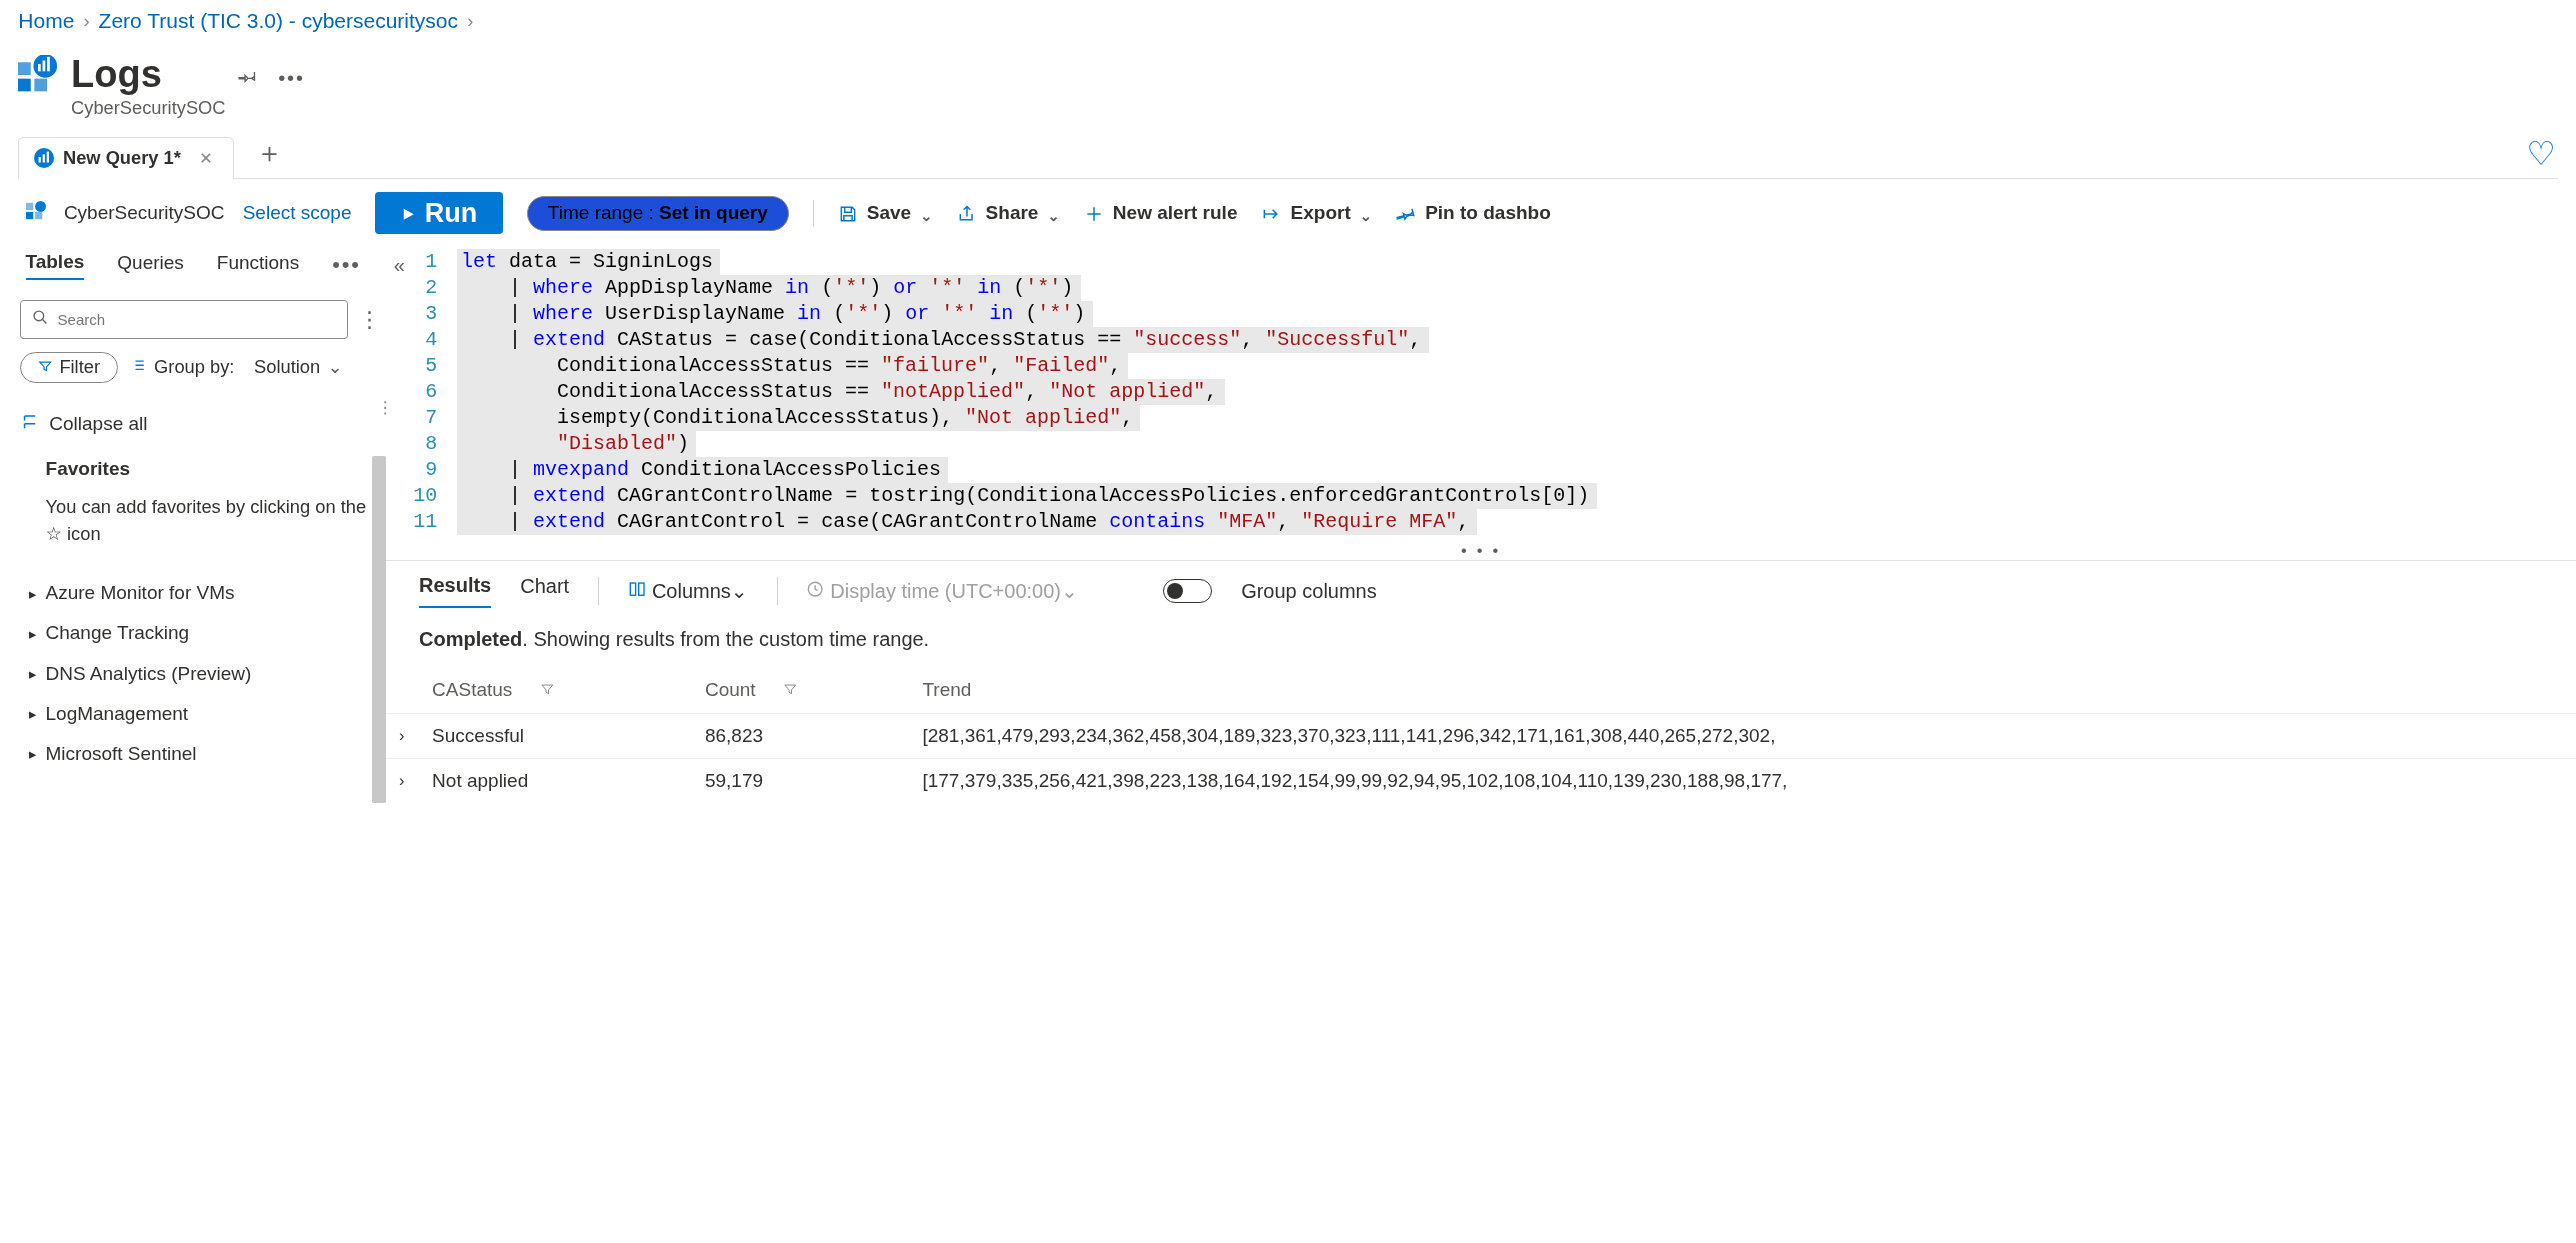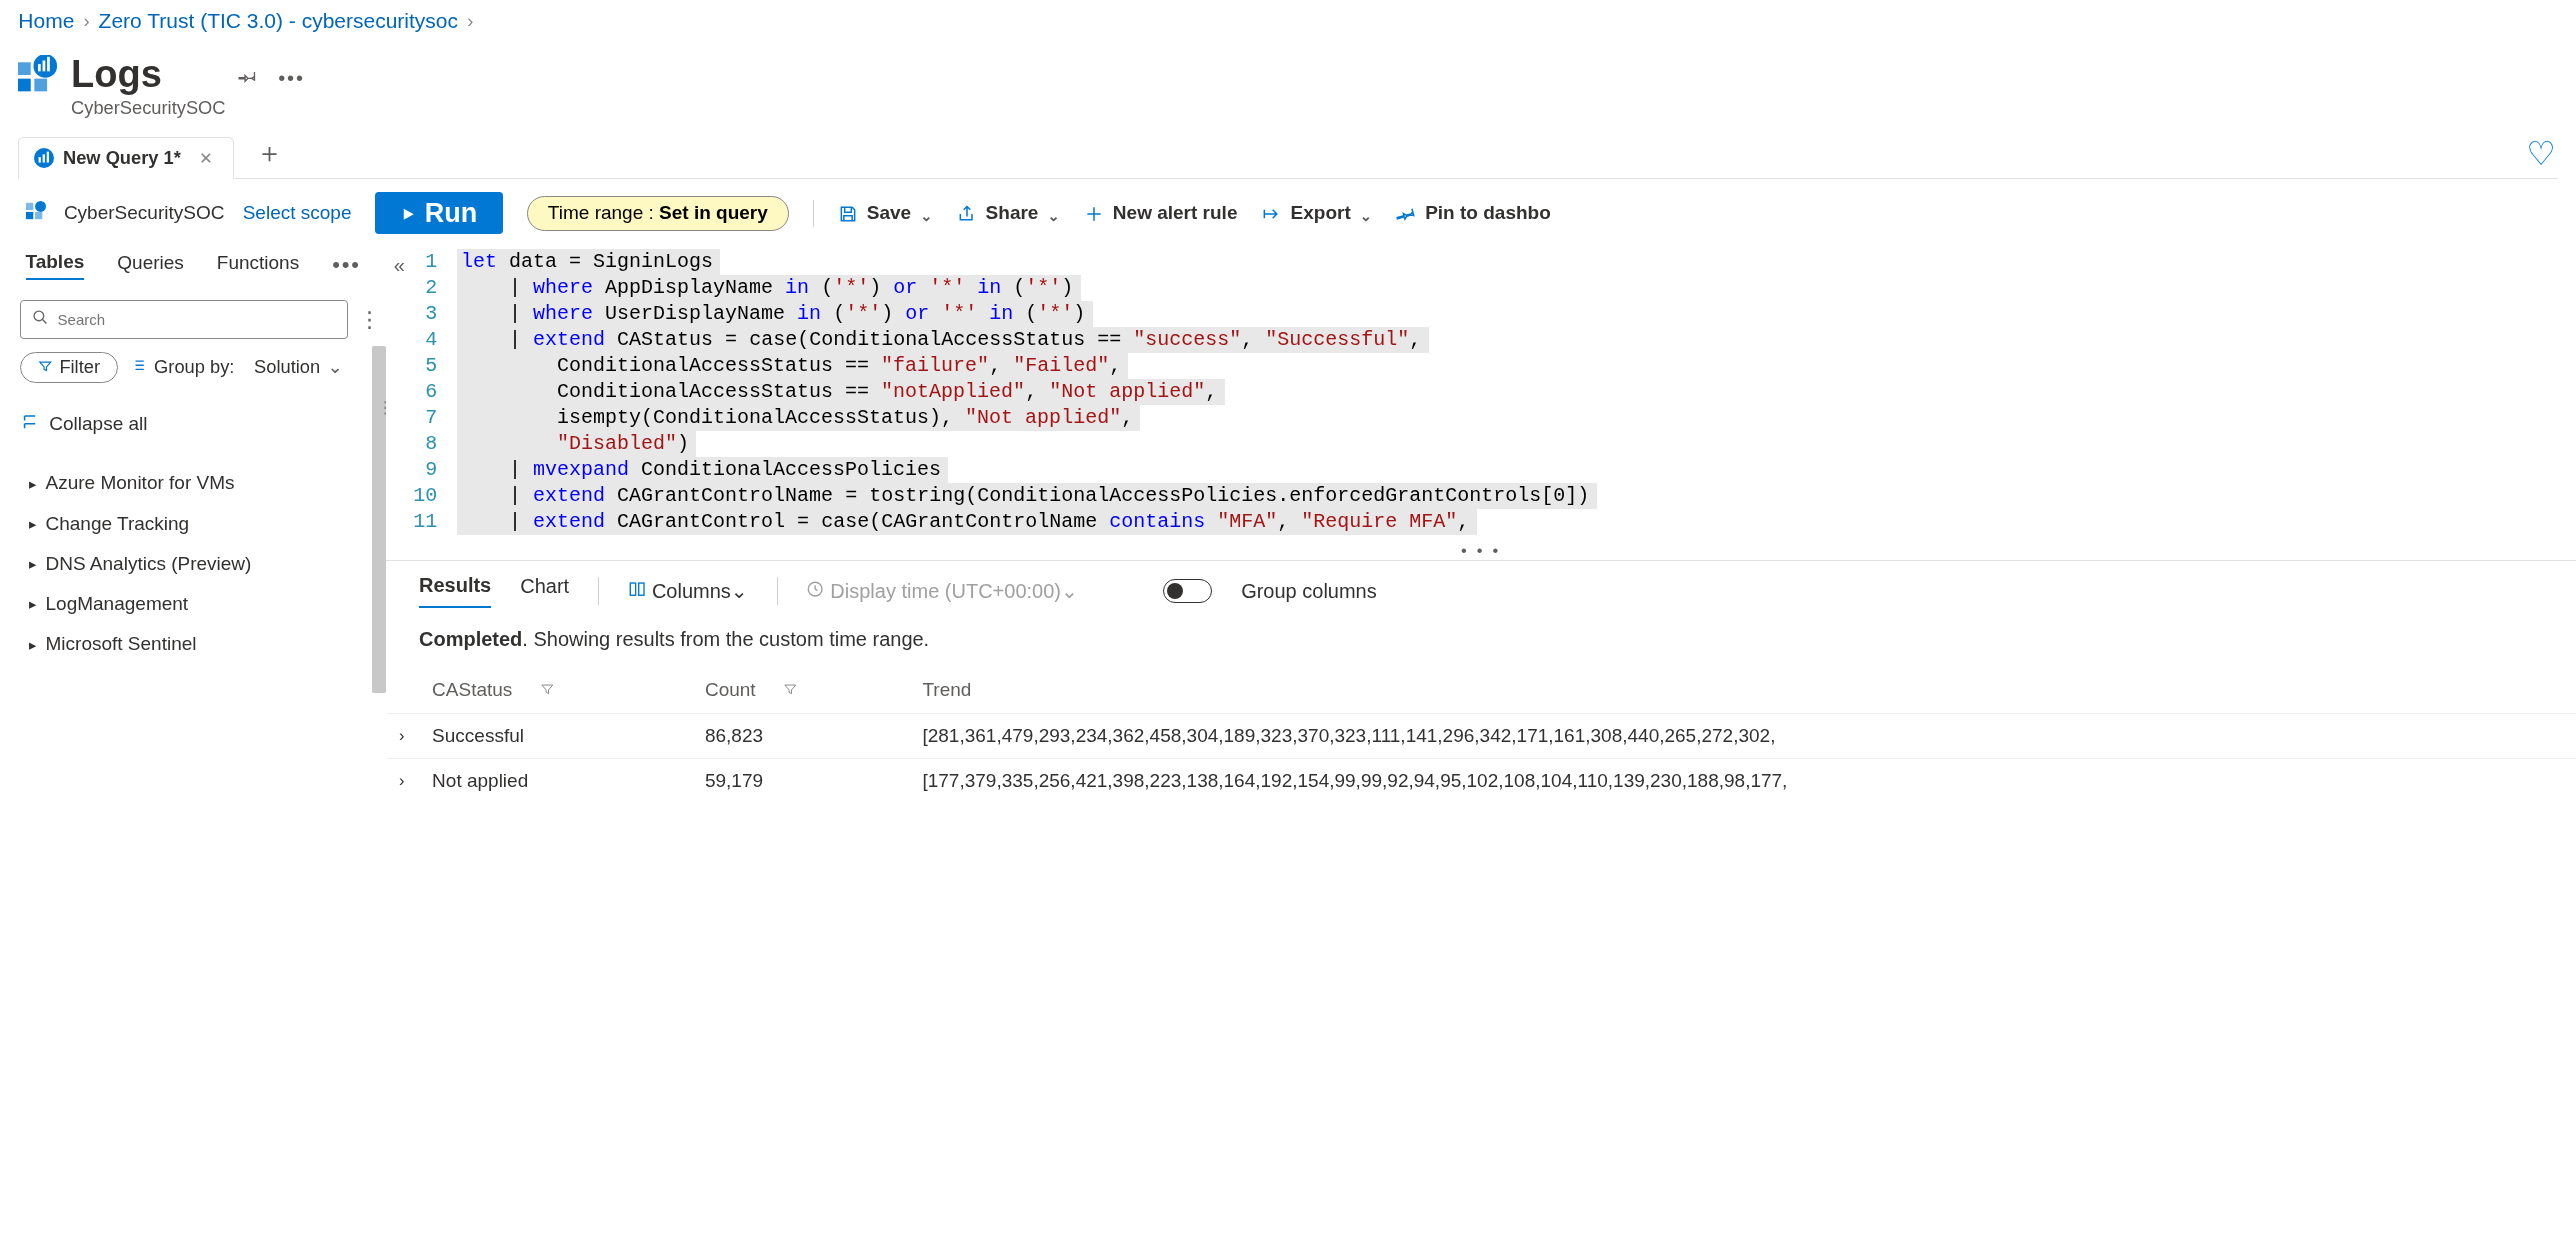--- a/index.html
+++ b/index.html
@@ -27,21 +27,21 @@
   .qtab .close { color: #888; font-size: 16.5px; margin-left: 9.1px; }
   .addtab { padding: 7.3px 12.8px; font-size: 27.4px; color: #605e5c; align-self: center; margin-left: 9.1px; }
   .heart { color: #0078d4; font-size: 33px; margin-right: 1.8px; align-self: center; }
 
   
   .toolbar { display: flex; align-items: center; gap: 24px; padding: 12.8px 20px 9.1px 25.6px; font-size: 19px; }
   .toolbar .scope { display: flex; align-items: center; gap: 18.3px; }
   .toolbar .scope-name { color: #323130; }
   .toolbar .scope-link { color: #0066b8; }
   .toolbar .run-btn { background: #0078d4; color: #fff; border: none; border-radius: 3.7px; padding: 5.5px 25.6px; font-size: 27px; font-weight: 600; display: flex; align-items: center; gap: 9.1px; }
-  .toolbar .pillbtn { border: 0.9px solid #8a8886; border-radius: 914px; padding: 5.5px 20px; font-size: 19px; background: #fef9c3; }
+  .toolbar .pillbtn { border: 0.9px solid #8a8886; border-radius: 914px; padding: 5.5px 20px; font-size: 19px; background: #1d4ed8; }
   .toolbar .pillbtn .bold { font-weight: 700; }
   .toolbar .divider { width: 0.9px; height: 27.4px; background: #d0d0d0; }
   .toolbar .tbtn { display: flex; align-items: flex-end; gap: 9.1px; color: #323130; font-weight: bold; }
   .toolbar .tbtn .isvg { width: 20px; height: 20px; }
   .toolbar .chev { color: #605e5c; font-size: 14.6px; }
 
   
   .main { display: flex; align-items: stretch; padding: 0 0 0 20px; }
   .left { width: 366px; flex: 0 0 366px; }
   .right { flex: 1; min-width: 0; position: relative; }
@@ -283,20 +283,24 @@
 
     <div class="collapseall">
       <span>
         <svg width="18.3" height="18.3" viewBox="0 0 24 24" fill="none" stroke="#0078d4" stroke-width="2">
             <path d="M6 4h14M6 4v6M6 14h14M6 14v6"></path>
           </svg>
       </span>
       <span>Collapse all</span>
     </div>
 
+    <div class="fav">
+      <div class="h">Favorites</div>
+      <div class="txt">You can add favorites by clicking on the ☆ icon</div>
+    </div>
 
     <div class="treewrap">
       <div class="tree-scrollbar"></div>
       <div class="tree-item">
           <span class="caret">▸</span>
           <span>Azure Monitor for VMs</span>
         </div>
       <div class="tree-item">
           <span class="caret">▸</span>
           <span>Change Tracking</span>

